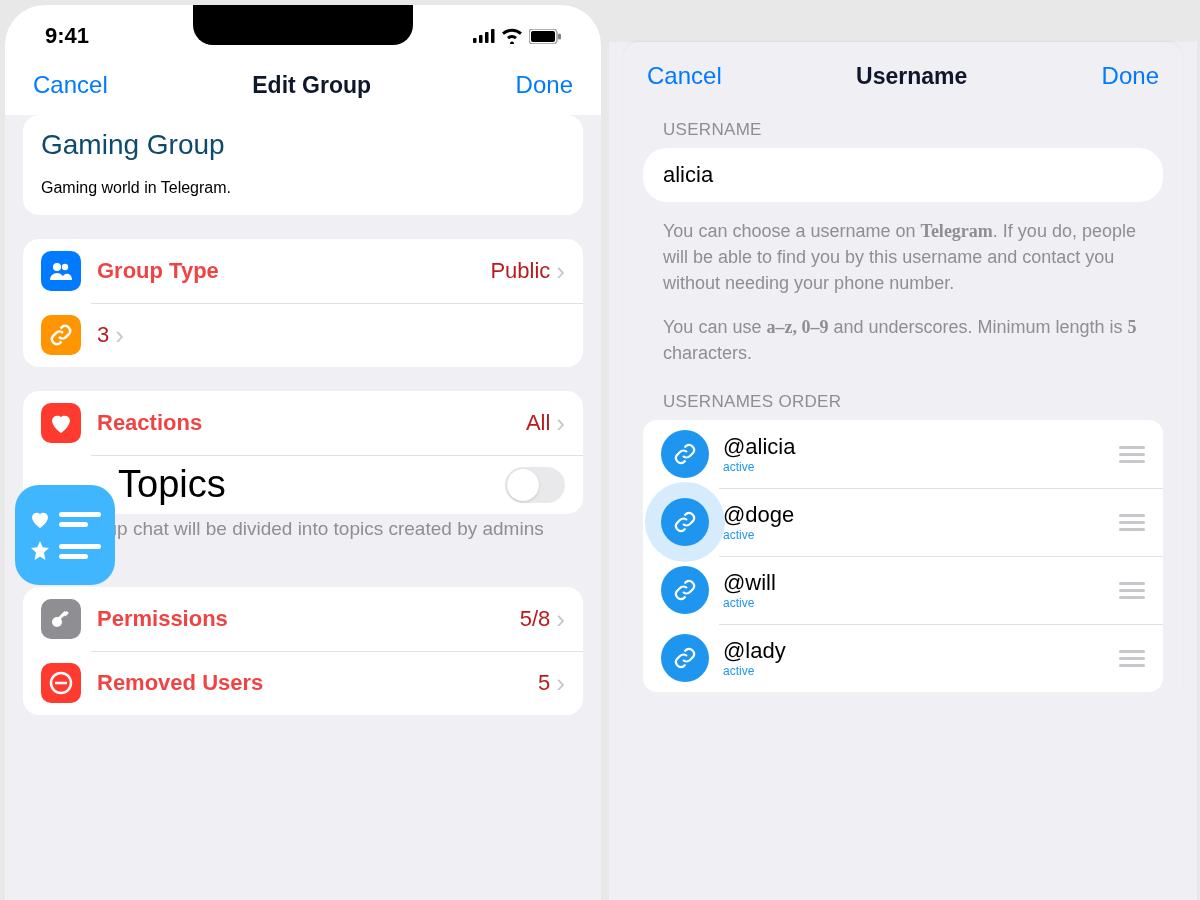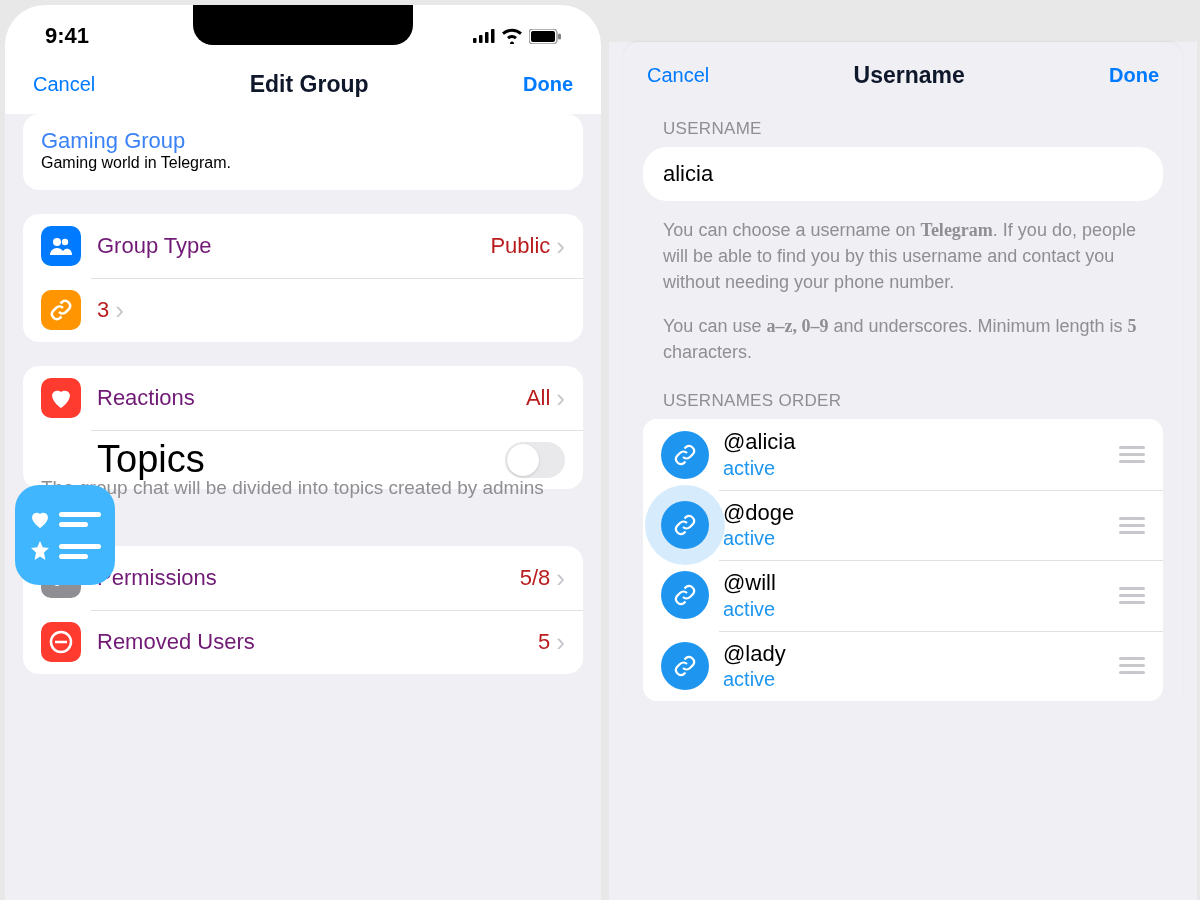--- a/index.html
+++ b/index.html
@@ -8,43 +8,43 @@
 .phone-right { width: 588px; height: 900px; background: #efeff4; position: relative; margin-left: 8px; overflow: hidden; }
 
 
 .status-bar { display: flex; justify-content: space-between; align-items: center; padding: 18px 40px 10px 40px; }
 .time { font-size: 22px; font-weight: 600; }
 .status-icons { display: flex; align-items: center; gap: 6px; font-size: 20px; }
 .notch { position: absolute; top: 0; left: 50%; transform: translateX(-50%); width: 220px; height: 40px; background: #000; border-radius: 0 0 20px 20px; }
 
 
 .nav-bar { display: flex; justify-content: space-between; align-items: center; padding: 12px 28px 16px 28px; }
-.nav-btn { color: #007aff; font-size: 20px; font-weight: 400; }
-.nav-btn.done { font-weight: 700; }
+.nav-btn { color: #007aff; font-size: 24px; font-weight: 400; }
+.nav-btn.done { font-weight: 400; }
 .nav-title { font-size: 23px; font-weight: 600; color: #0f172a; }
 
 
 .content-left { background: #efeff4; height: 100%; padding: 0 18px; }
 .card { background: #fff; border-radius: 16px; margin-bottom: 24px; overflow: hidden; }
 .group-input-card { padding: 14px 18px 18px; }
-.group-name-in { font-size: 22px; color: #3b82f6; }
+.group-name-in { font-size: 28px; color: #0c4a6e; margin-bottom: 18px; }
 .group-desc-in { font-size: 16px; color: #000; }
 .row { display: flex; align-items: center; padding: 12px 18px; position: relative; }
 .row + .row::before { content: ''; position: absolute; top: 0; left: 68px; right: 0; height: 1px; background: #e0e0e0; }
 .row-icon { width: 40px; height: 40px; border-radius: 10px; display: flex; align-items: center; justify-content: center; margin-right: 16px; flex-shrink: 0; }
-.row-label { font-size: 22px; color: #701a75; flex: 1; }
+.row-label { font-size: 22px; color: #ef4444; flex: 1; font-weight: bold; }
 .row-value { font-size: 22px; color: #b91c1c; margin-right: 6px; }
 .chevron { color: #c7c7cc; font-size: 26px; }
 .ic-blue { background: #007aff; }
 .ic-orange { background: #ff9500; }
 .ic-red { background: #ff3b30; }
 .ic-gray { background: #8e8e93; }
 .footer-text { font-size: 19px; color: #8e8e93; padding: 0 18px 18px; line-height: 1.4; margin-top: -14px; }
 
-.topics-row { display: flex; align-items: center; padding: 8px 18px; position: relative; }
+.topics-row { display: flex; align-items: center; padding: 8px 18px; position: relative; gap: 21px; }
 .topics-row::before { content: ''; position: absolute; top: 0; left: 68px; right: 0; height: 1px; background: #e0e0e0; }
 .topics-spacer { width: 56px; }
 .topics-label { font-size: 38px; font-weight: 400; color: #000; flex: 1; }
 .switch { width: 60px; height: 36px; background: #e9e9eb; border-radius: 18px; position: relative; }
 .switch-knob { width: 32px; height: 32px; background: #fff; border-radius: 16px; position: absolute; top: 2px; left: 2px; box-shadow: 0 1px 3px rgba(0,0,0,0.15); }
 
 .floating-icon { position: absolute; left: 10px; top: 480px; width: 100px; height: 100px; background: #40b6ff; border-radius: 24px; display: flex; flex-direction: column; justify-content: center; align-items: center; gap: 10px; padding: 14px; z-index: 10; }
 .fi-row { display: flex; align-items: center; gap: 8px; width: 100%; }
 .fi-shape { width: 22px; height: 22px; }
 .fi-lines { flex: 1; display: flex; flex-direction: column; gap: 5px; }
@@ -62,21 +62,21 @@
 .input-value { font-size: 22px; color: #000; }
 .help-text { font-size: 18px; color: #8e8e93; padding: 4px 20px 14px; line-height: 1.45; }
 .help-text b { font-weight: 600; font-family: Liberation Serif, serif; }
 
 .user-list { background: #fff; border-radius: 14px; overflow: visible; }
 .u-row { display: flex; align-items: center; padding: 10px 18px; position: relative; }
 .u-row + .u-row::before { content: ''; position: absolute; top: 0; left: 76px; right: 0; height: 1px; background: #e0e0e0; }
 .u-icon { width: 48px; height: 48px; background: #1e96f0; border-radius: 50%; display: flex; align-items: center; justify-content: center; margin-right: 14px; flex-shrink: 0; position: relative; z-index: 2; }
 .u-text { flex: 1; }
 .u-name { font-size: 22px; color: #000; line-height: 1.2; }
-.u-status { font-size: 20px; color: #1e96f0; line-height: 1.2; }
+.u-status { font-size: 12px; color: #1e96f0; line-height: 1.2; }
 .u-drag { display: flex; flex-direction: column; gap: 4px; }
 .u-drag span { width: 26px; height: 3px; background: #c7c7cc; border-radius: 2px; }
 .highlight-ring { position: absolute; width: 80px; height: 80px; background: rgba(30,150,240,0.18); border-radius: 50%; left: 2px; top: 50%; transform: translateY(-50%); z-index: 1; }
 
 svg { display: block; }
 </style>
 </head>
 <body>
 
 <div class="phone-left">
@@ -131,21 +131,21 @@
           <svg width="24" height="24" viewBox="0 0 24 24" fill="none" stroke="#fff" stroke-width="2.5">
               <path d="M10 14a5 5 0 007 0l3-3a5 5 0 00-7-7l-1.5 1.5"></path>
               <path d="M14 10a5 5 0 00-7 0l-3 3a5 5 0 007 7l1.5-1.5"></path>
             </svg>
         </div>
         <span class="row-value">3</span>
         <span class="chevron">›</span>
       </div>
     </div>
 
-    <div class="card" style="margin-bottom:0;">
+    <div class="card" style="margin-bottom:16px;">
       <div class="row">
         <div class="row-icon ic-red">
           <svg width="24" height="22" viewBox="0 0 24 22" fill="#fff">
               <path d="M12 21s-9-6-9-13a5.5 5.5 0 019-3 5.5 5.5 0 019 3c0 7-9 13-9 13z"></path>
             </svg>
         </div>
         <span class="row-label">Reactions</span>
         <span class="row-value">All</span>
         <span class="chevron">›</span>
       </div>

